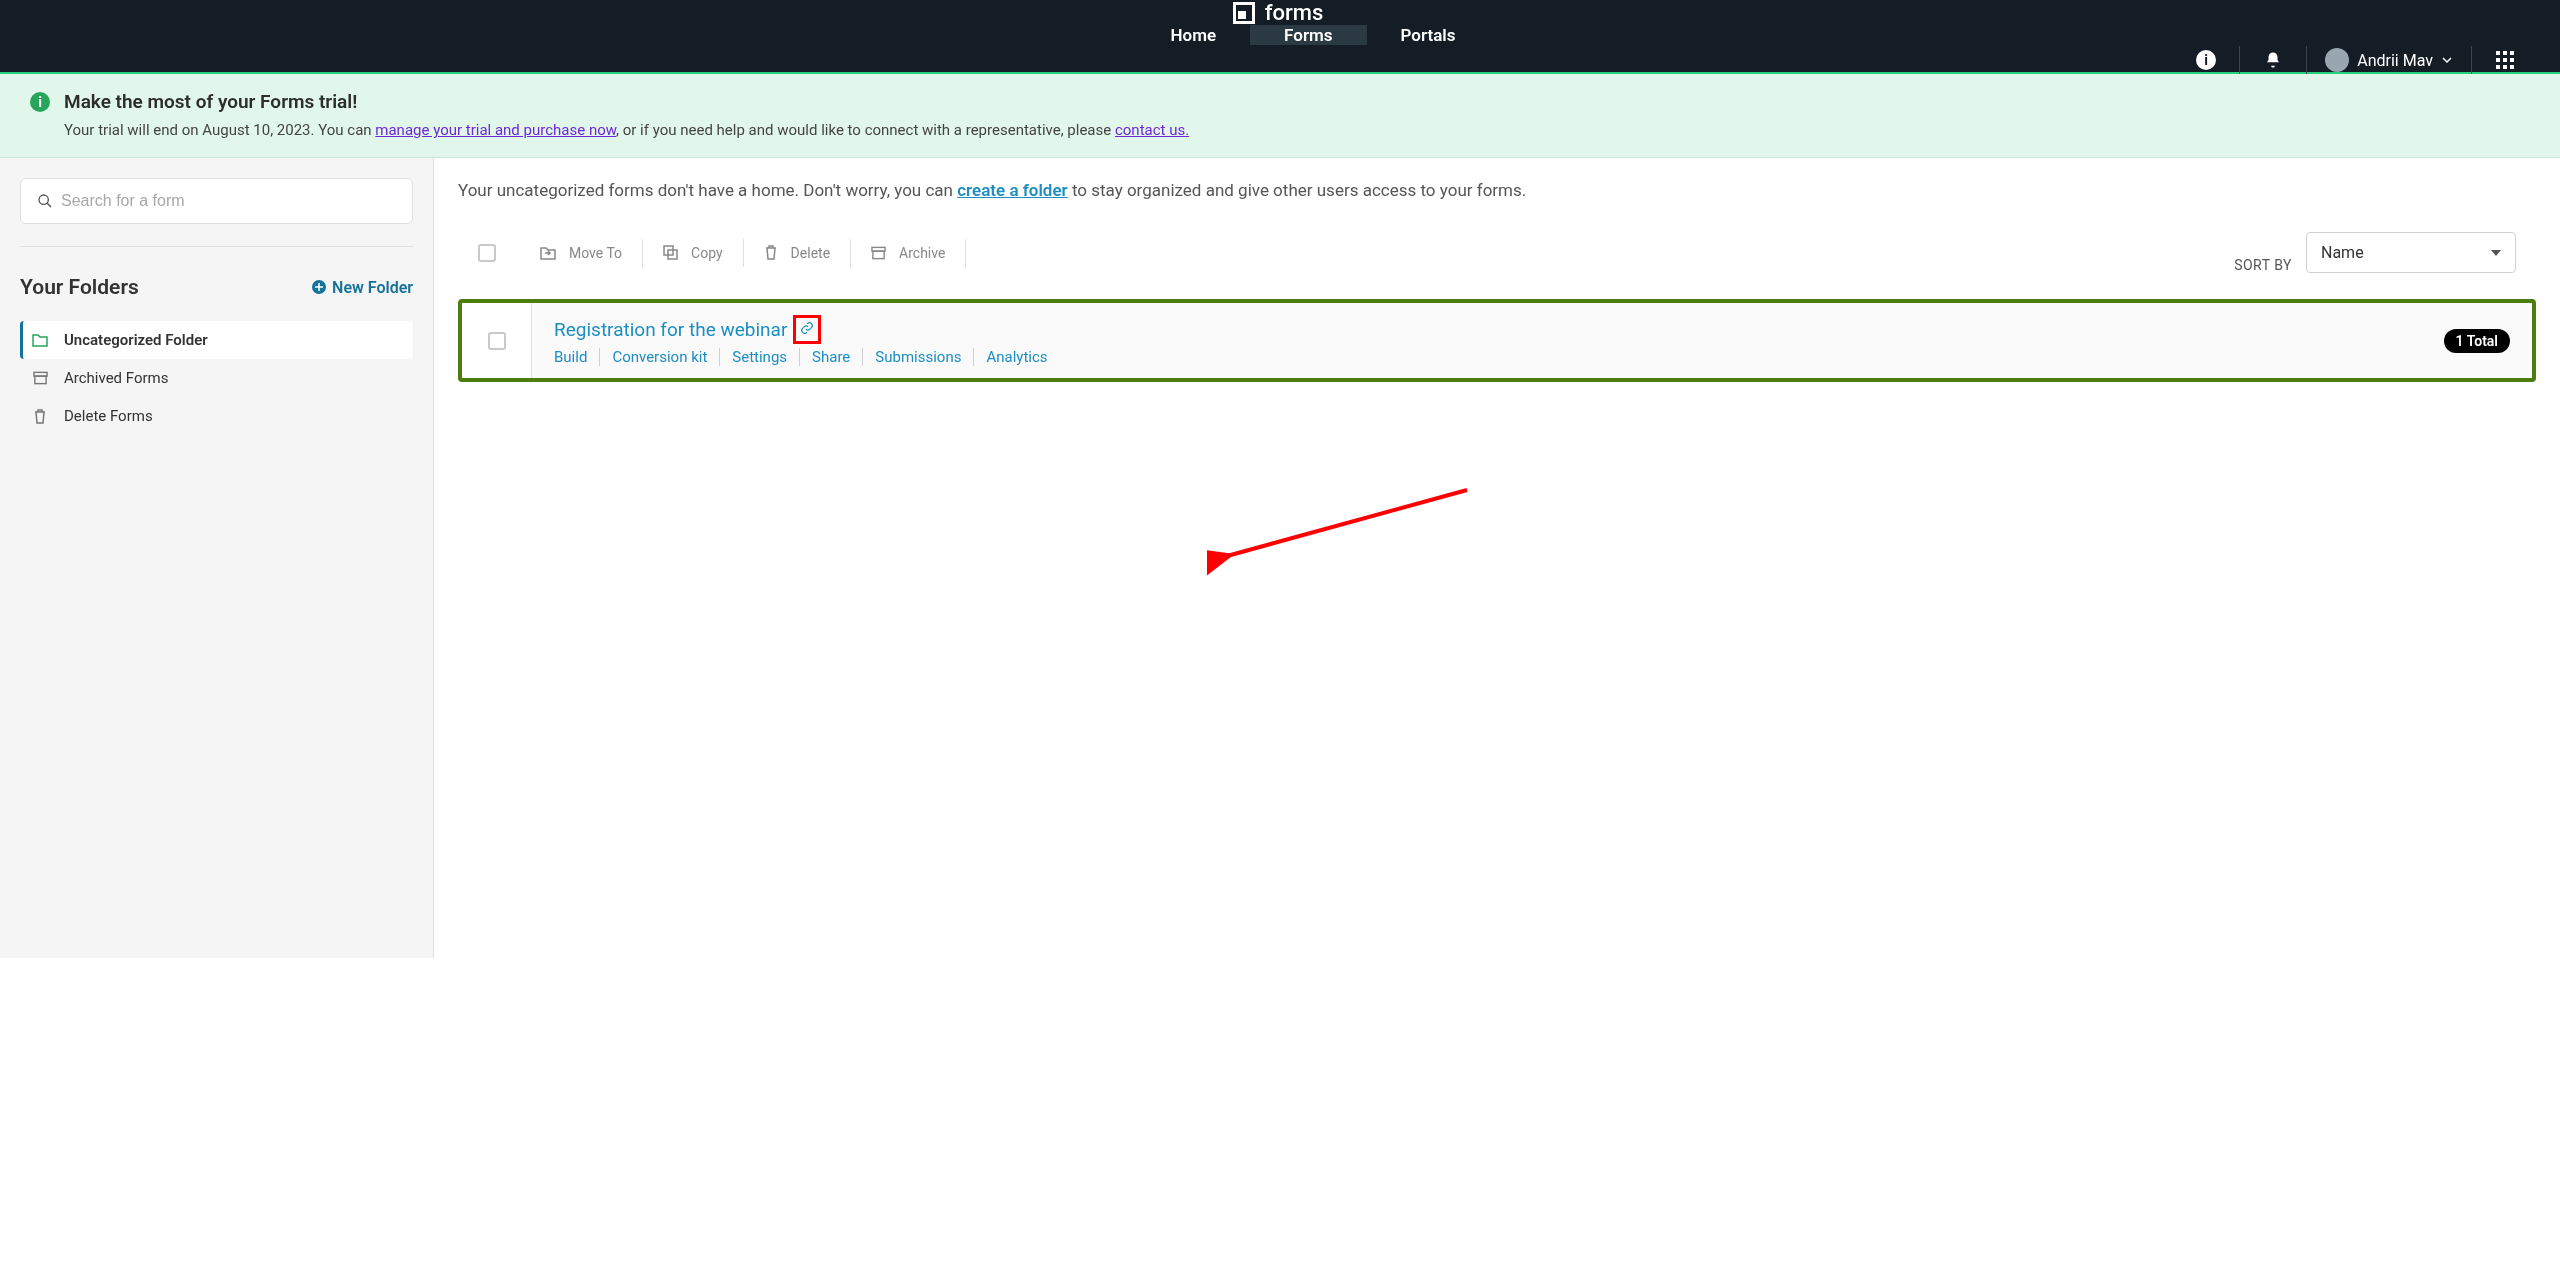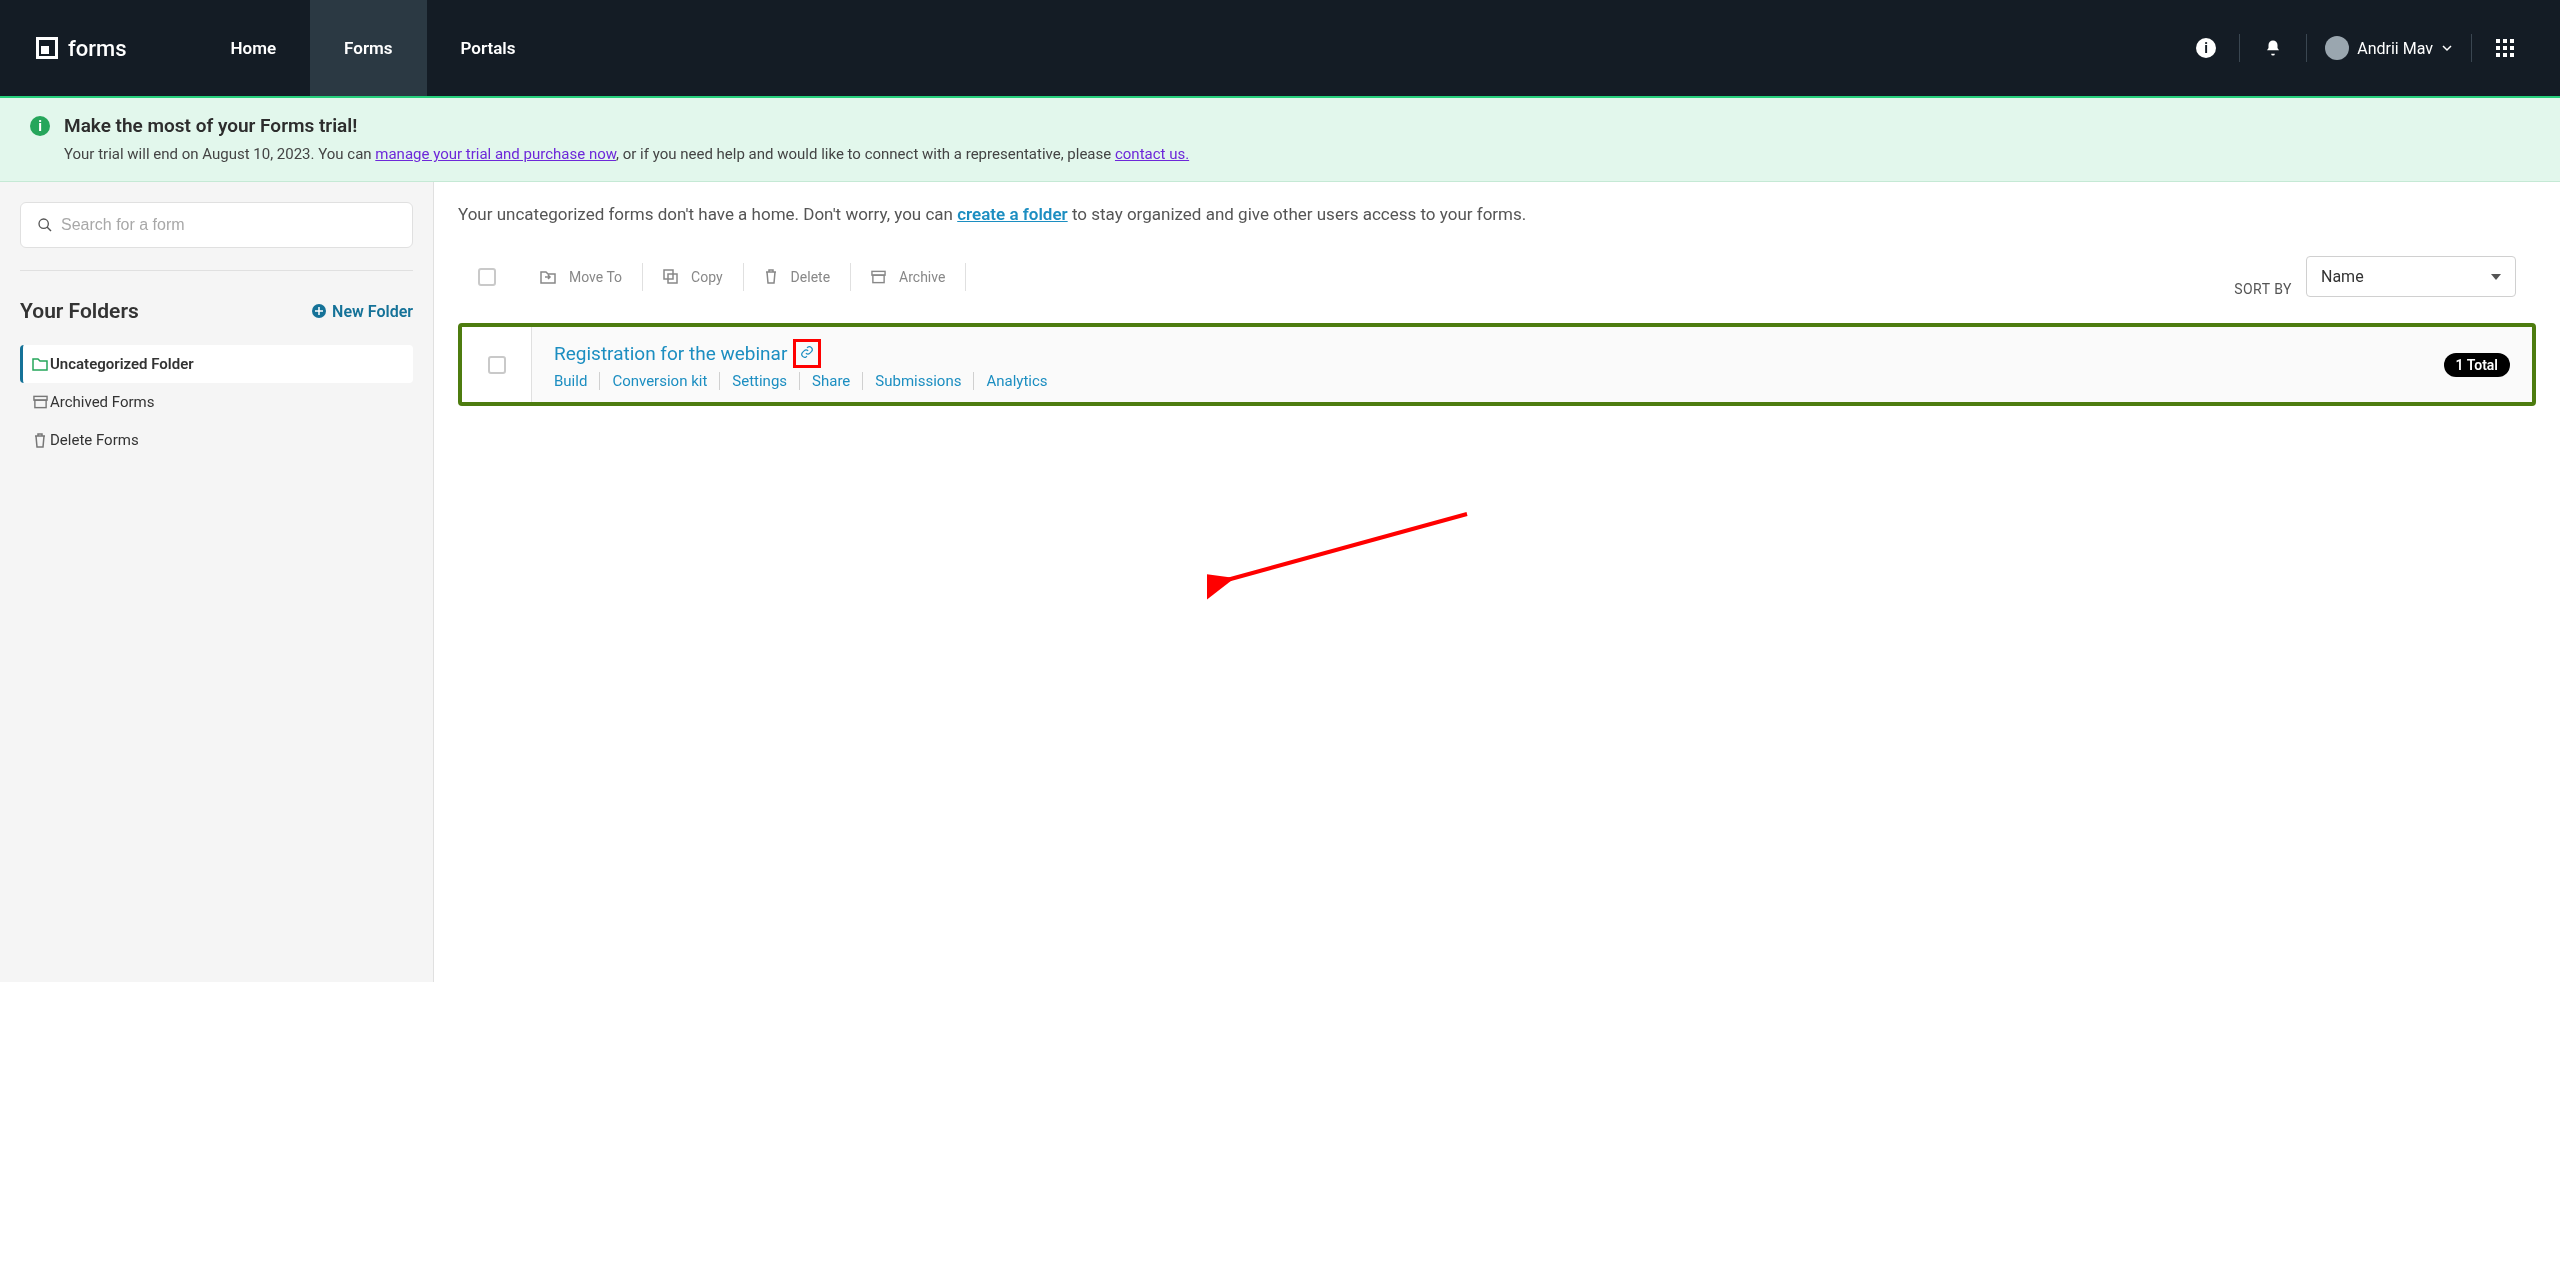--- a/index.html
+++ b/index.html
@@ -1,19 +1,19 @@
 <!DOCTYPE html>
 <html><head>
 <meta charset="utf-8">
 <style>
   * { box-sizing: border-box; margin: 0; padding: 0; }
   body { font-family: -apple-system, BlinkMacSystemFont, "Segoe UI", Roboto, sans-serif; background: #fff; color: #333; }
 
   
-  .topbar { background: #141c25; height: 98px; display: flex; align-items: center; padding: 0 40px 0 36px; border-bottom: 2px solid #26d07c; }
+  .topbar { background: #141c25; height: 74px; display: flex; align-items: center; padding: 0 40px 0 36px; border-bottom: 2px solid #26d07c; flex-direction: column; }
   .logo { display: flex; align-items: center; color: #fff; font-size: 22px; font-weight: 500; }
   .logo-icon { width: 22px; height: 22px; border: 3px solid #fff; margin-right: 10px; position: relative; }
   .logo-icon::after { content: ''; position: absolute; width: 8px; height: 8px; background: #fff; bottom: 2px; left: 2px; }
   .nav-tabs { display: flex; margin-left: 70px; height: 100%; }
   .nav-tab { color: #fff; padding: 0 34px; display: flex; align-items: center; font-size: 17px; font-weight: 600; cursor: pointer; }
   .nav-tab.active { background: #2b3943; }
   .topbar-right { margin-left: auto; display: flex; align-items: center; gap: 18px; }
   .icon-btn { width: 30px; height: 30px; display: flex; align-items: center; justify-content: center; cursor: pointer; color: #fff; }
   .divider-v { width: 1px; height: 28px; background: #3a4651; }
   .user-chip { display: flex; align-items: center; gap: 8px; color: #fff; cursor: pointer; }
@@ -31,21 +31,21 @@
   
   .layout { display: flex; }
   .sidebar { width: 434px; background: #f5f5f5; border-right: 1px solid #e0e0e0; padding: 20px; min-height: 800px; }
   .search-box { background: #fff; border: 1px solid #e0e0e0; border-radius: 6px; height: 46px; display: flex; align-items: center; padding: 0 16px; margin-bottom: 22px; }
   .search-box input { border: none; outline: none; flex: 1; font-size: 16px; color: #333; background: transparent; }
   .search-box input::placeholder { color: #a8a8a8; }
   .sidebar hr { border: none; border-top: 1px solid #e0e0e0; margin-bottom: 28px; }
   .folders-header { display: flex; justify-content: space-between; align-items: center; margin-bottom: 22px; }
   .folders-header h3 { font-size: 21px; font-weight: 600; }
   .new-folder { color: #157298; font-size: 16px; font-weight: 600; cursor: pointer; display: flex; align-items: center; gap: 6px; }
-  .folder-item { display: flex; align-items: center; gap: 2px; padding: 10px 12px; font-size: 15px; cursor: pointer; border-radius: 4px; }
+  .folder-item { display: flex; align-items: center; gap: 16px; padding: 10px 12px; font-size: 15px; cursor: pointer; border-radius: 4px; }
   .folder-item.active { background: #fff; border-left: 3px solid #157298; font-weight: 600; padding-left:9px; }
   .folder-item .fico { width: 16px; display: flex; justify-content: center; }
 
   
   .main { flex: 1; padding: 22px 24px; }
   .page-head { display: flex; align-items: center; justify-content: space-between; border-bottom: 1px solid #e5e5e5; padding-bottom: 26px; margin-bottom: 22px; }
   .page-head-left { display: flex; align-items: baseline; gap: 20px; }
   .page-head-left h1 { font-size: 27px; font-weight: 500; }
   .page-head-left .sub { color: #757575; font-size: 15px; }
   .page-head-right { display: flex; gap: 22px; }

